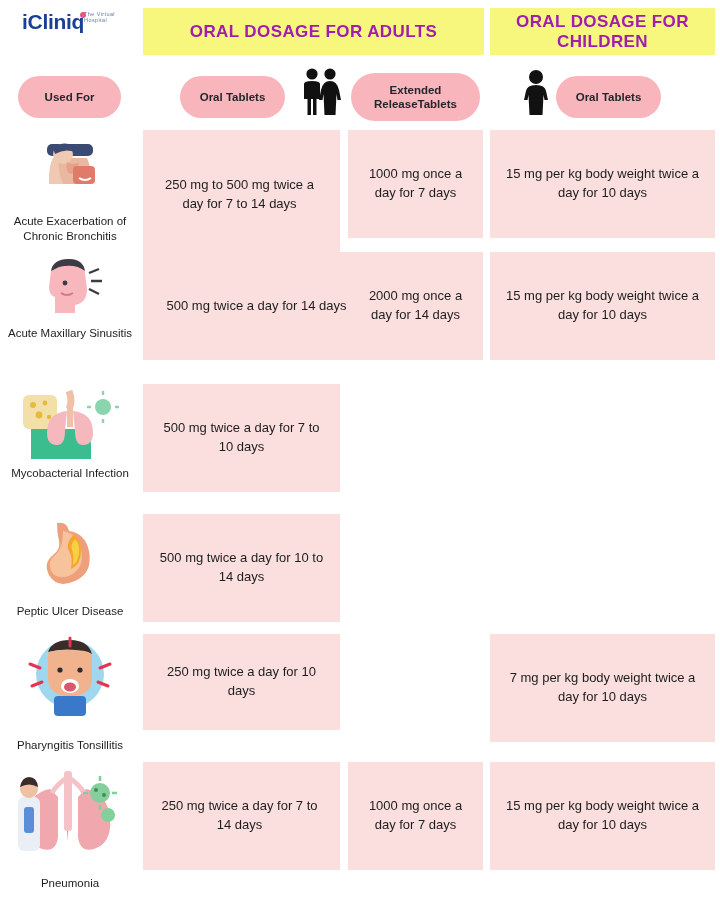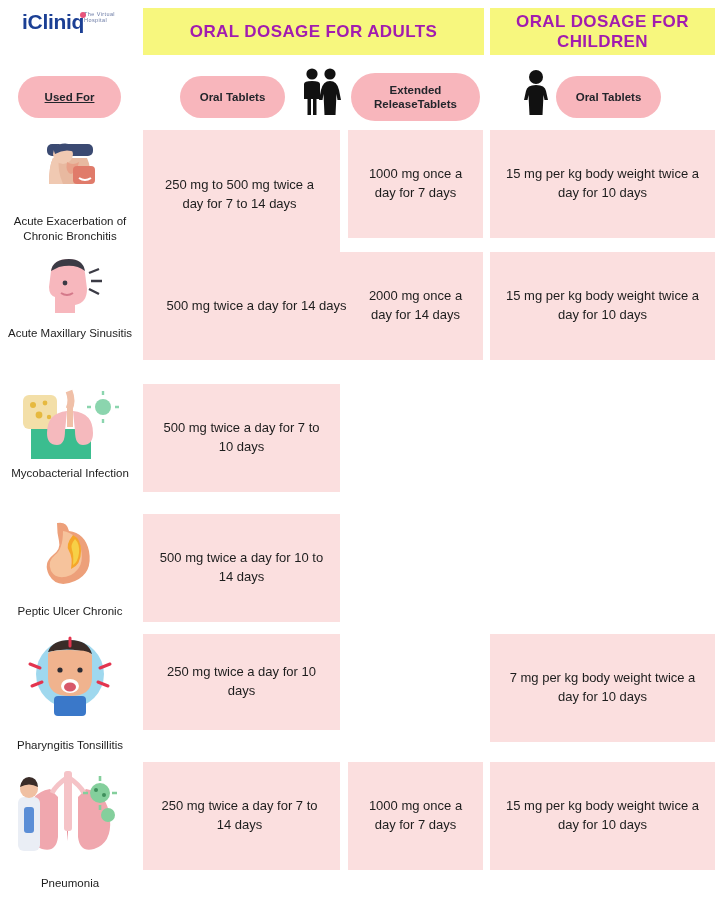--- a/index.html
+++ b/index.html
@@ -50,21 +50,21 @@
   
   .pill {
     position: absolute;
     background: #f8b6bc;
     border-radius: 30px;
     display: flex; align-items: center; justify-content: center;
     text-align: center;
     font-size: 11.5px; font-weight: bold; color: #23252b;
     line-height: 1.25;
   }
-  #pill-usedfor { left: 18px; top: 76px; width: 103px; height: 42px; text-decoration: underline; }
+  #pill-usedfor { left: 18px; top: 76px; width: 103px; height: 42px; }
   #pill-adult-tablets { left: 180px; top: 76px; width: 105px; height: 42px; }
   #pill-ext-release { left: 351px; top: 73px; width: 129px; height: 48px; }
   #pill-child-tablets { left: 556px; top: 76px; width: 105px; height: 42px; }
 
   
   .people-icon { position: absolute; left: 299px; top: 66px; width: 46px; height: 50px; }
   .child-icon { position: absolute; left: 519px; top: 68px; width: 34px; height: 48px; }
 
   
   .cell {
@@ -179,21 +179,21 @@
 <div class="cell" style="left:143px; top:384px; width:197px; height:108px;">500 mg twice a day for 7 to 10 days</div>
 
 <div class="rowicon" style="top:514px;height:78px;">
   <svg width="86" height="76" viewBox="0 0 86 76">
     <path d="M30 8 q10 -2 12 8 q16 2 20 20 q4 22 -14 30 q-18 8 -26 -6 q-6 -12 4 -20 q8 -6 6 -14 q-2 -8 -2 -18 Z" fill="#eda07a"></path>
     <path d="M36 16 q14 2 18 18 q4 18 -10 26 q-14 6 -20 -4 q-4 -10 4 -16 q8 -6 8 -24 Z" fill="#f6c39c"></path>
     <path d="M46 20 q8 4 8 16 q0 14 -10 18 q2 -12 -2 -18 q-4 -6 4 -16 Z" fill="#f5a62a"></path>
     <path d="M48 24 q5 5 4 14 q-1 9 -6 12 q1 -10 -1 -15 q-2 -5 3 -11 Z" fill="#f7d046"></path>
   </svg>
 </div>
-<div class="rowlabel" style="top:604px;">Peptic Ulcer Chronic</div>
+<div class="rowlabel" style="top:604px;">Peptic Ulcer Disease</div>
 
 <div class="cell" style="left:143px; top:514px; width:197px; height:108px;">500 mg twice a day for 10 to 14 days</div>
 
 <div class="rowicon" style="top:634px;height:86px;">
   <svg width="104" height="86" viewBox="0 0 104 86">
     <circle cx="52" cy="40" r="34" fill="#9fd8ee"></circle>
     <path d="M30 18 q4 -12 22 -12 q18 0 22 14 q-22 -8 -44 -2 Z" fill="#3a2c28"></path>
     <path d="M30 20 q0 -4 22 -4 q22 0 22 6 l0 22 q0 18 -22 18 q-22 0 -22 -18 Z" fill="#f0b38e"></path>
     <circle cx="42" cy="36" r="2.6" fill="#2c2c33"></circle>
     <circle cx="62" cy="36" r="2.6" fill="#2c2c33"></circle>

